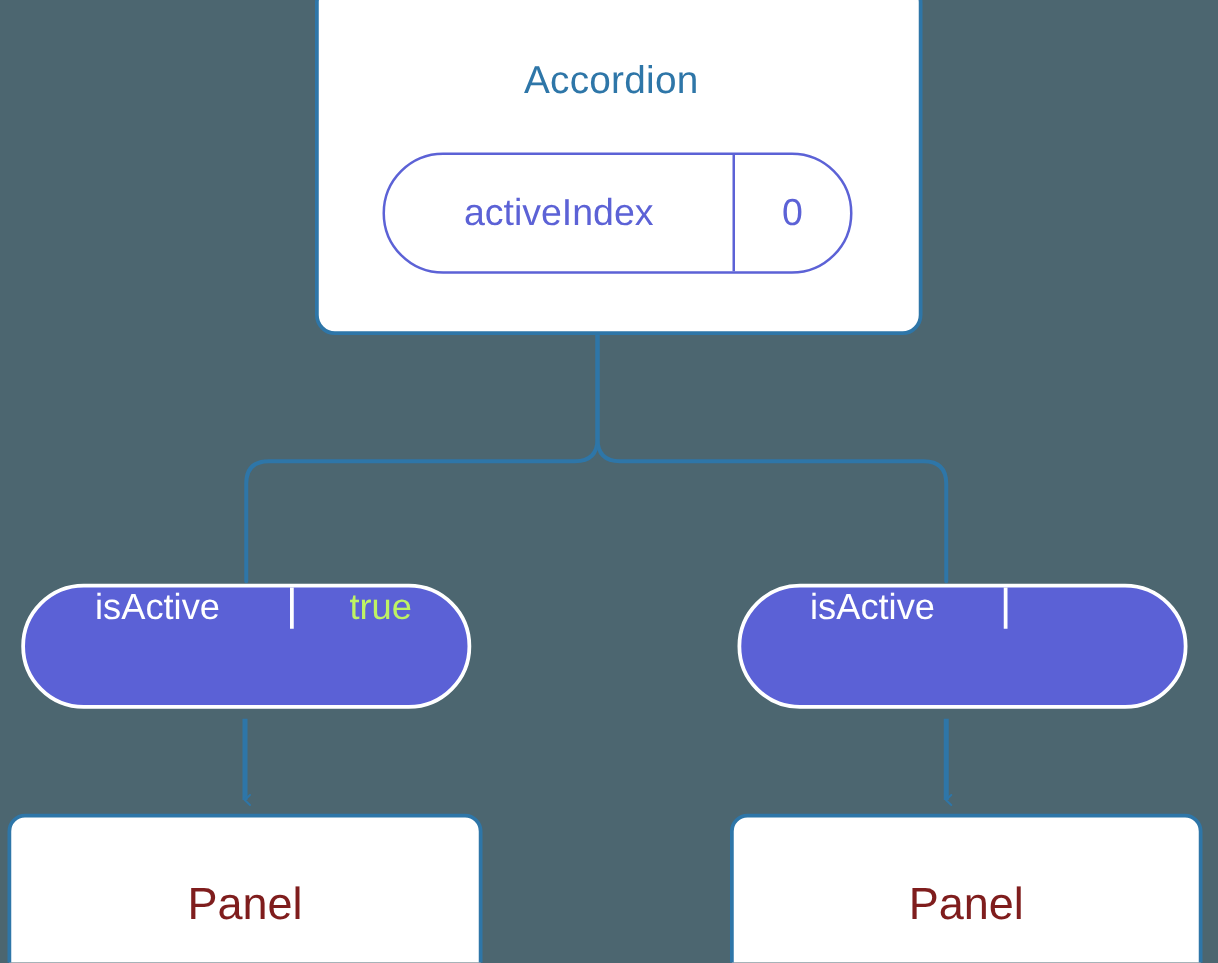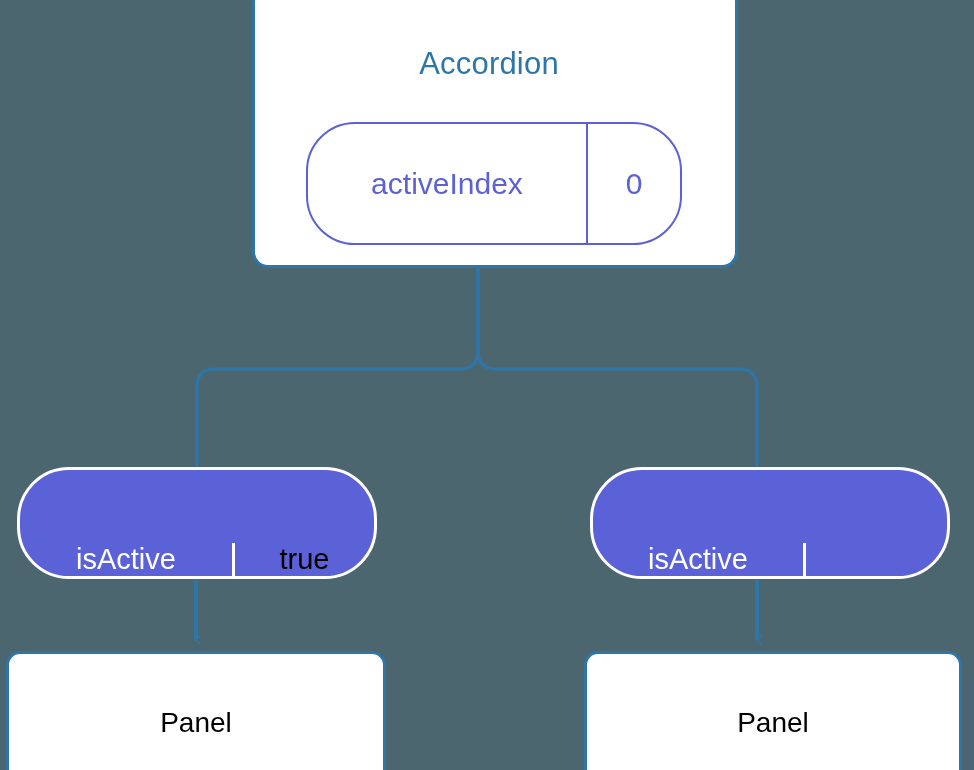--- a/index.html
+++ b/index.html
@@ -57,21 +57,21 @@
     font-weight: 400;
     letter-spacing: 0.2px;
   }
 
   
   .pill-outline {
     position: absolute;
     left: 306px;
     top: 122px;
     width: 376px;
-    height: 123px;
+    height: 97px;
     border: 2px solid #5c62d6;
     border-radius: 49px;
     background: #ffffff;
     box-sizing: border-box;
     display: flex;
     align-items: stretch;
   }
   .pill-outline .pill-key {
     width: 280px;
     display: flex;
@@ -87,43 +87,43 @@
     display: flex;
     align-items: center;
     justify-content: center;
     color: #5c62d6;
     font-size: 30px;
   }
 
   
   .pill-filled {
     position: absolute;
-    height: 112px;
+    height: 100px;
     background: #5b61d6;
     border: 3px solid #ffffff;
     border-radius: 52px;
     box-sizing: border-box;
     display: flex;
-    align-items: flex-end;
+    align-items: flex-start;
   }
   .pill-filled .pill-key {
     display: flex;
     align-items: center;
     justify-content: center;
     color: #ffffff;
     font-size: 29px;
     border-right: 3px solid #ffffff;
     box-sizing: border-box;
   }
   .pill-filled .pill-val {
     flex: 1;
     display: flex;
     align-items: center;
     justify-content: center;
-    color: #000000;
+    color: #bef264;
     font-size: 29px;
   }
 
   .pill-left {
     left: 17px;
     top: 467px;
     width: 360px;
   }
   .pill-left .pill-key { width: 215px; }
 
@@ -139,22 +139,22 @@
     height: 135px;
     border-radius: 14px;
     display: flex;
     align-items: center;
     justify-content: center;
   }
   .panel-left  { left: 6px;   top: 651px; width: 380px; }
   .panel-right { left: 584px; top: 651px; width: 378px; }
 
   .panel-label {
-    color: #000000;
-    font-size: 28px;
+    color: #7f1d1d;
+    font-size: 36px;
     font-weight: 400;
     margin-top: 8px;
   }
 </style>
 </head>
 <body>
 
 <div class="canvas">
 
   <svg class="wires" viewBox="0 0 974 770" width="974" height="770">

